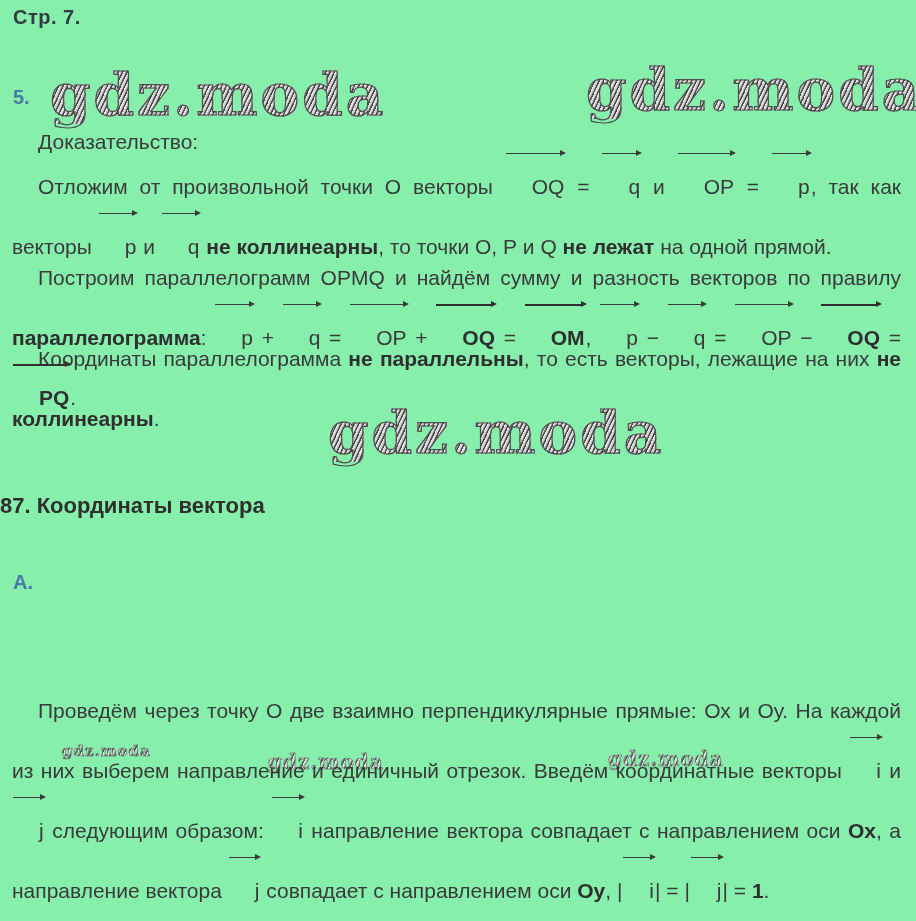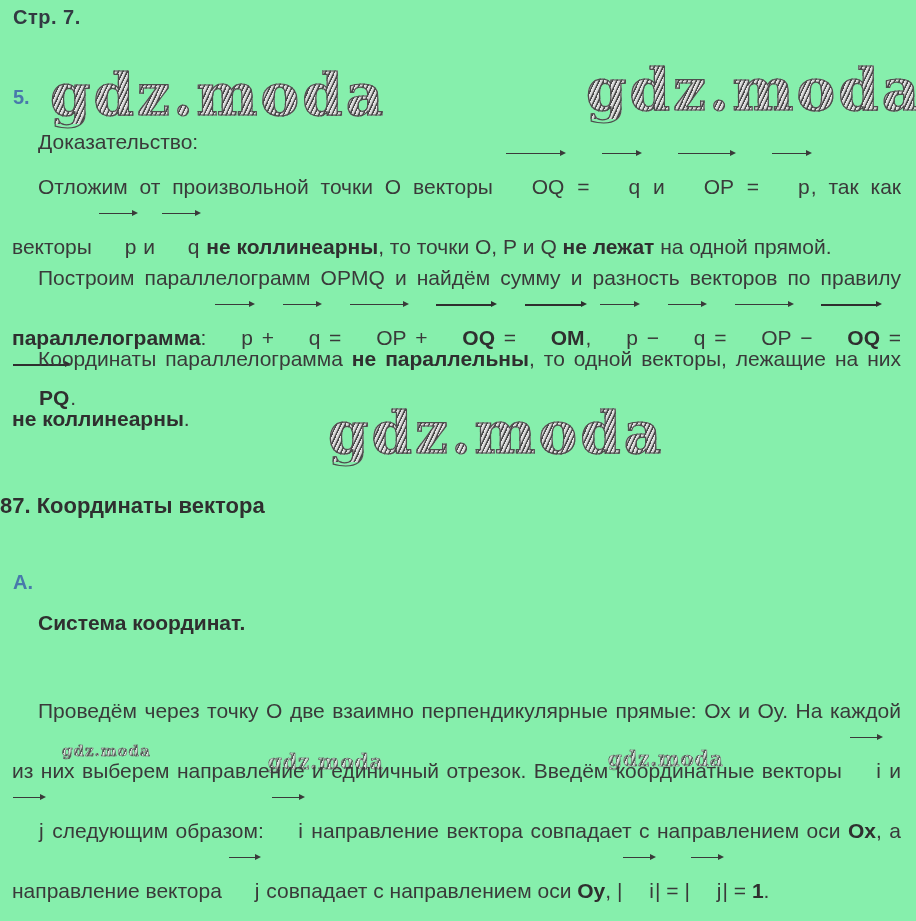--- a/index.html
+++ b/index.html
@@ -143,29 +143,28 @@
 
   <div class="abs task-number">5.</div>
 
   <div class="abs wm wm-large wm1">gdz.moda</div>
   <div class="abs wm wm-large wm2">gdz.moda</div>
 
   <div class="abs proof-label">Доказательство:</div>
 
   <p class="abs para p1"><span>Отложим от произвольной точки О векторы </span><span class="vec">OQ</span><span> = </span><span class="vec">q</span><span> и </span><span class="vec">OP</span><span> = </span><span class="vec">p</span><span>, так как векторы </span><span class="vec">p</span><span> и </span><span class="vec">q</span><span> </span><span class="b">не коллинеарны</span><span>, то точки О, Р и Q </span><span class="b">не лежат</span><span> на одной прямой.</span></p>
   <p class="abs para p2"><span>Построим параллелограмм OPMQ и найдём сумму и разность векторов по правилу </span><span class="b">параллелограмма</span><span>: </span><span class="vec">p</span><span> + </span><span class="vec">q</span><span> = </span><span class="vec">OP</span><span> + </span><span class="b vec">OQ</span><span> = </span><span class="b vec">OM</span><span>, </span><span class="vec">p</span><span> − </span><span class="vec">q</span><span> = </span><span class="vec">OP</span><span> − </span><span class="b vec">OQ</span><span> = </span><span class="b vec">PQ</span><span>.</span></p>
-  <p class="abs para p3"><span>Координаты параллелограмма </span><span class="b">не параллельны</span><span>, то одной векторы, лежащие на них </span><span class="b">не коллинеарны</span><span>.</span></p>
+  <p class="abs para p3"><span>Координаты параллелограмма </span><span class="b">не параллельны</span><span>, то есть векторы, лежащие на них </span><span class="b">не коллинеарны</span><span>.</span></p>
 
   <div class="abs wm wm-large wm3">gdz.moda</div>
 
   <h2 class="abs heading">87. Координаты вектора</h2>
 
   <div class="abs section-letter">А.</div>
 
-  <div class="abs subheading">Система координат.</div>
 
 
   <div class="abs wm wm-small wm-s1">gdz.moda</div>
   <div class="abs wm wm-small wm-s2">gdz.moda</div>
   <div class="abs wm wm-small wm-s3">gdz.moda</div>
 
   <p class="abs para p4"><span>Проведём через точку О две взаимно перпендикулярные прямые: Ох и Оу. На каждой из них выберем направление и единичный отрезок. Введём координатные векторы </span><span class="vec">i</span><span> и </span><span class="vec">j</span><span> следующим образом: </span><span class="vec">i</span><span> направление вектора совпадает с направлением оси </span><span class="b">Ох</span><span>, а направление вектора </span><span class="vec">j</span><span> совпадает с направлением оси </span><span class="b">Оу</span><span>, |</span><span class="vec">i</span><span>| = |</span><span class="vec">j</span><span>| = </span><span class="b">1</span><span>.</span></p>
 
 </div>
 

